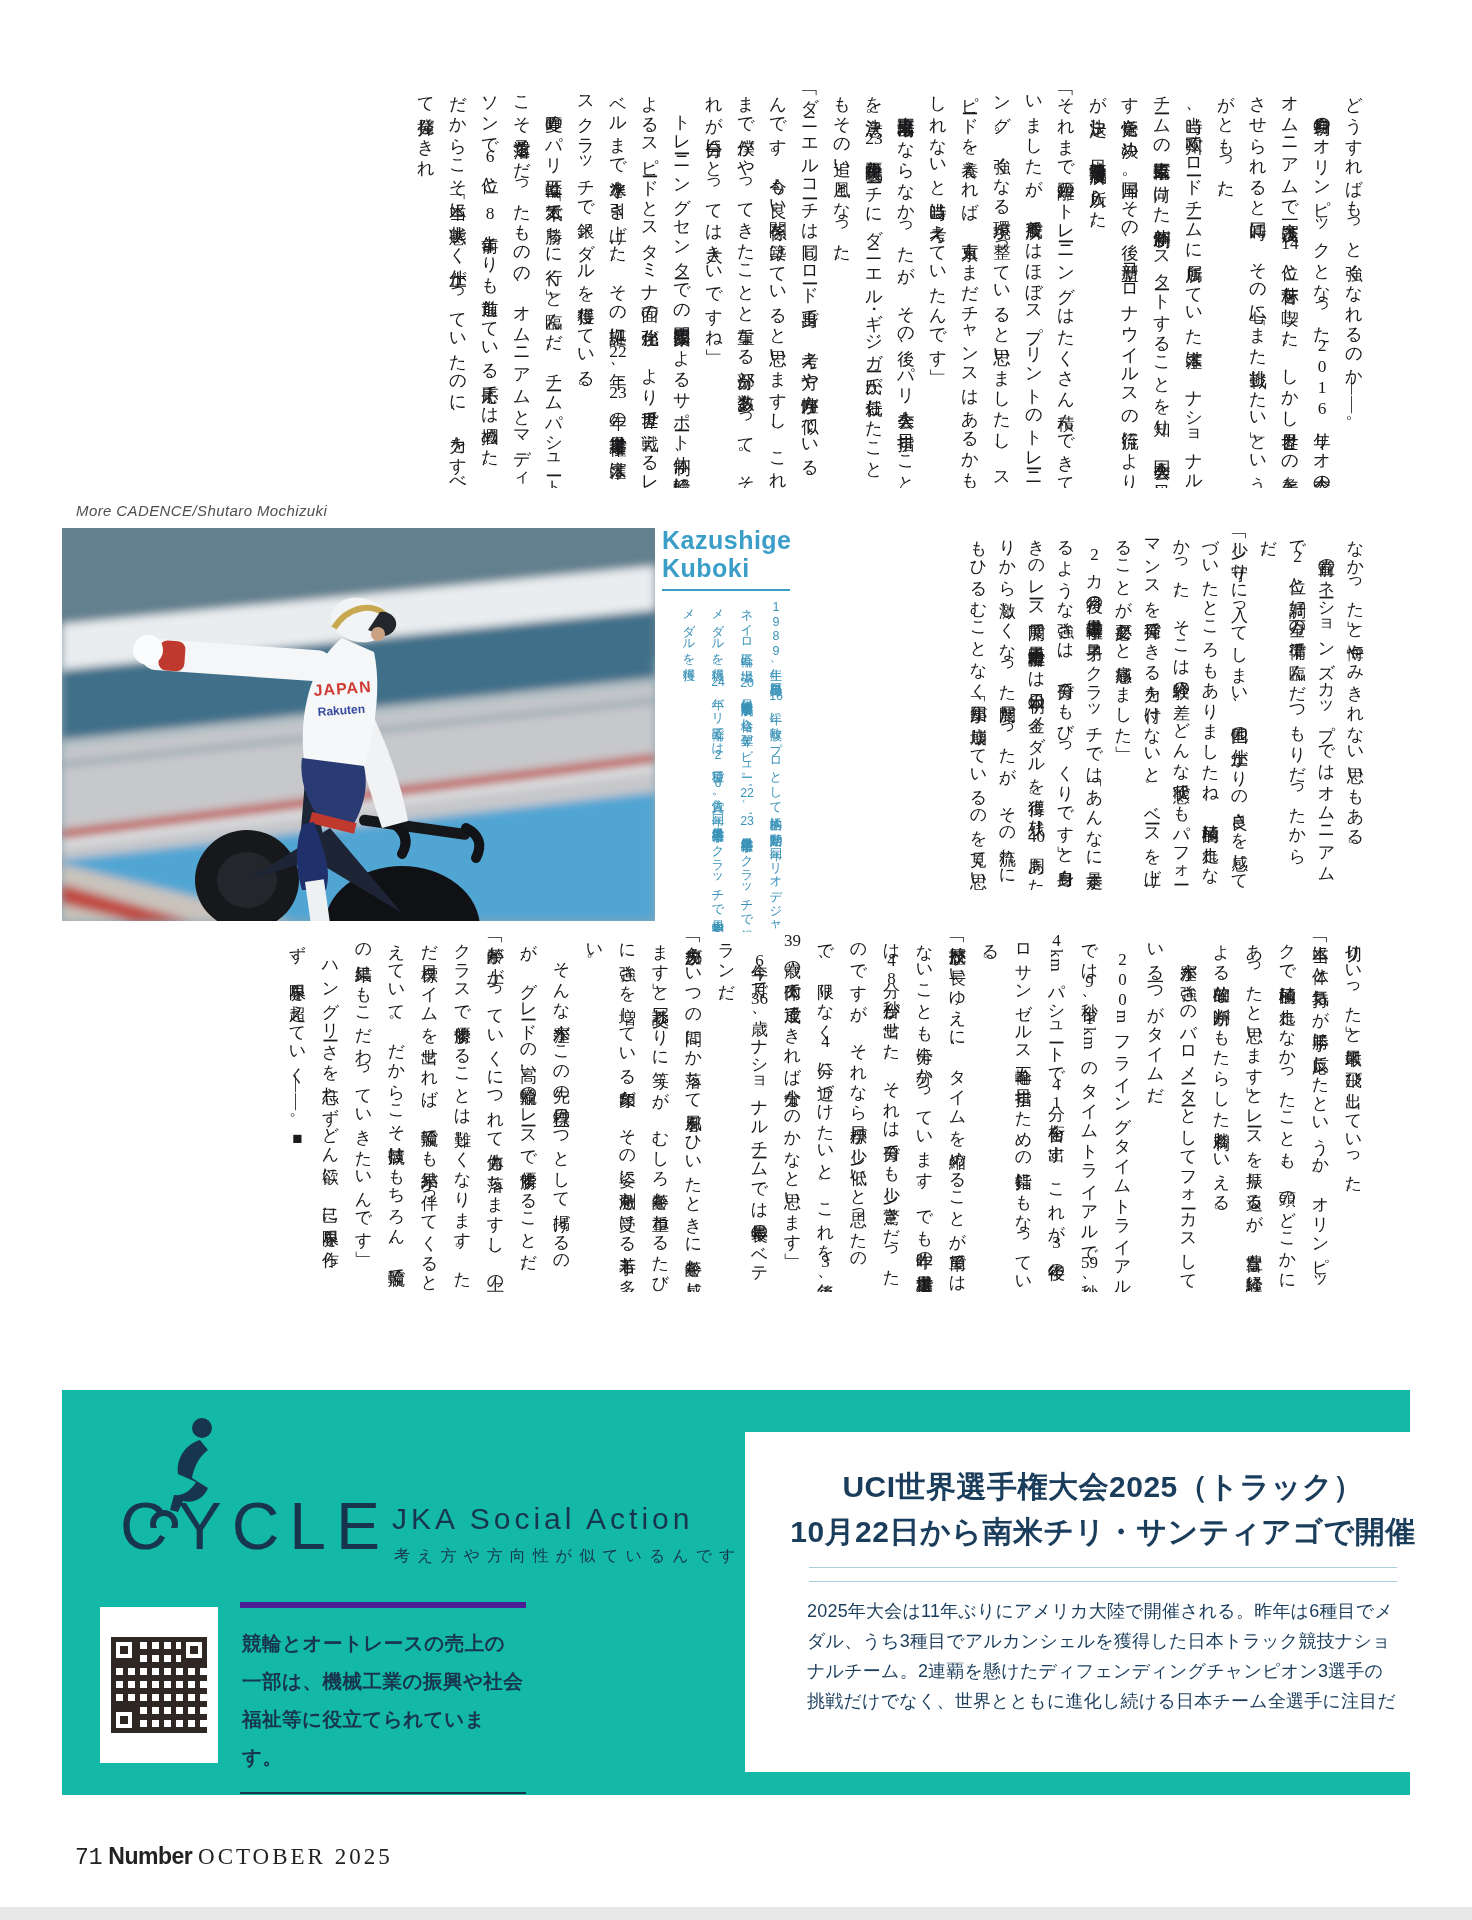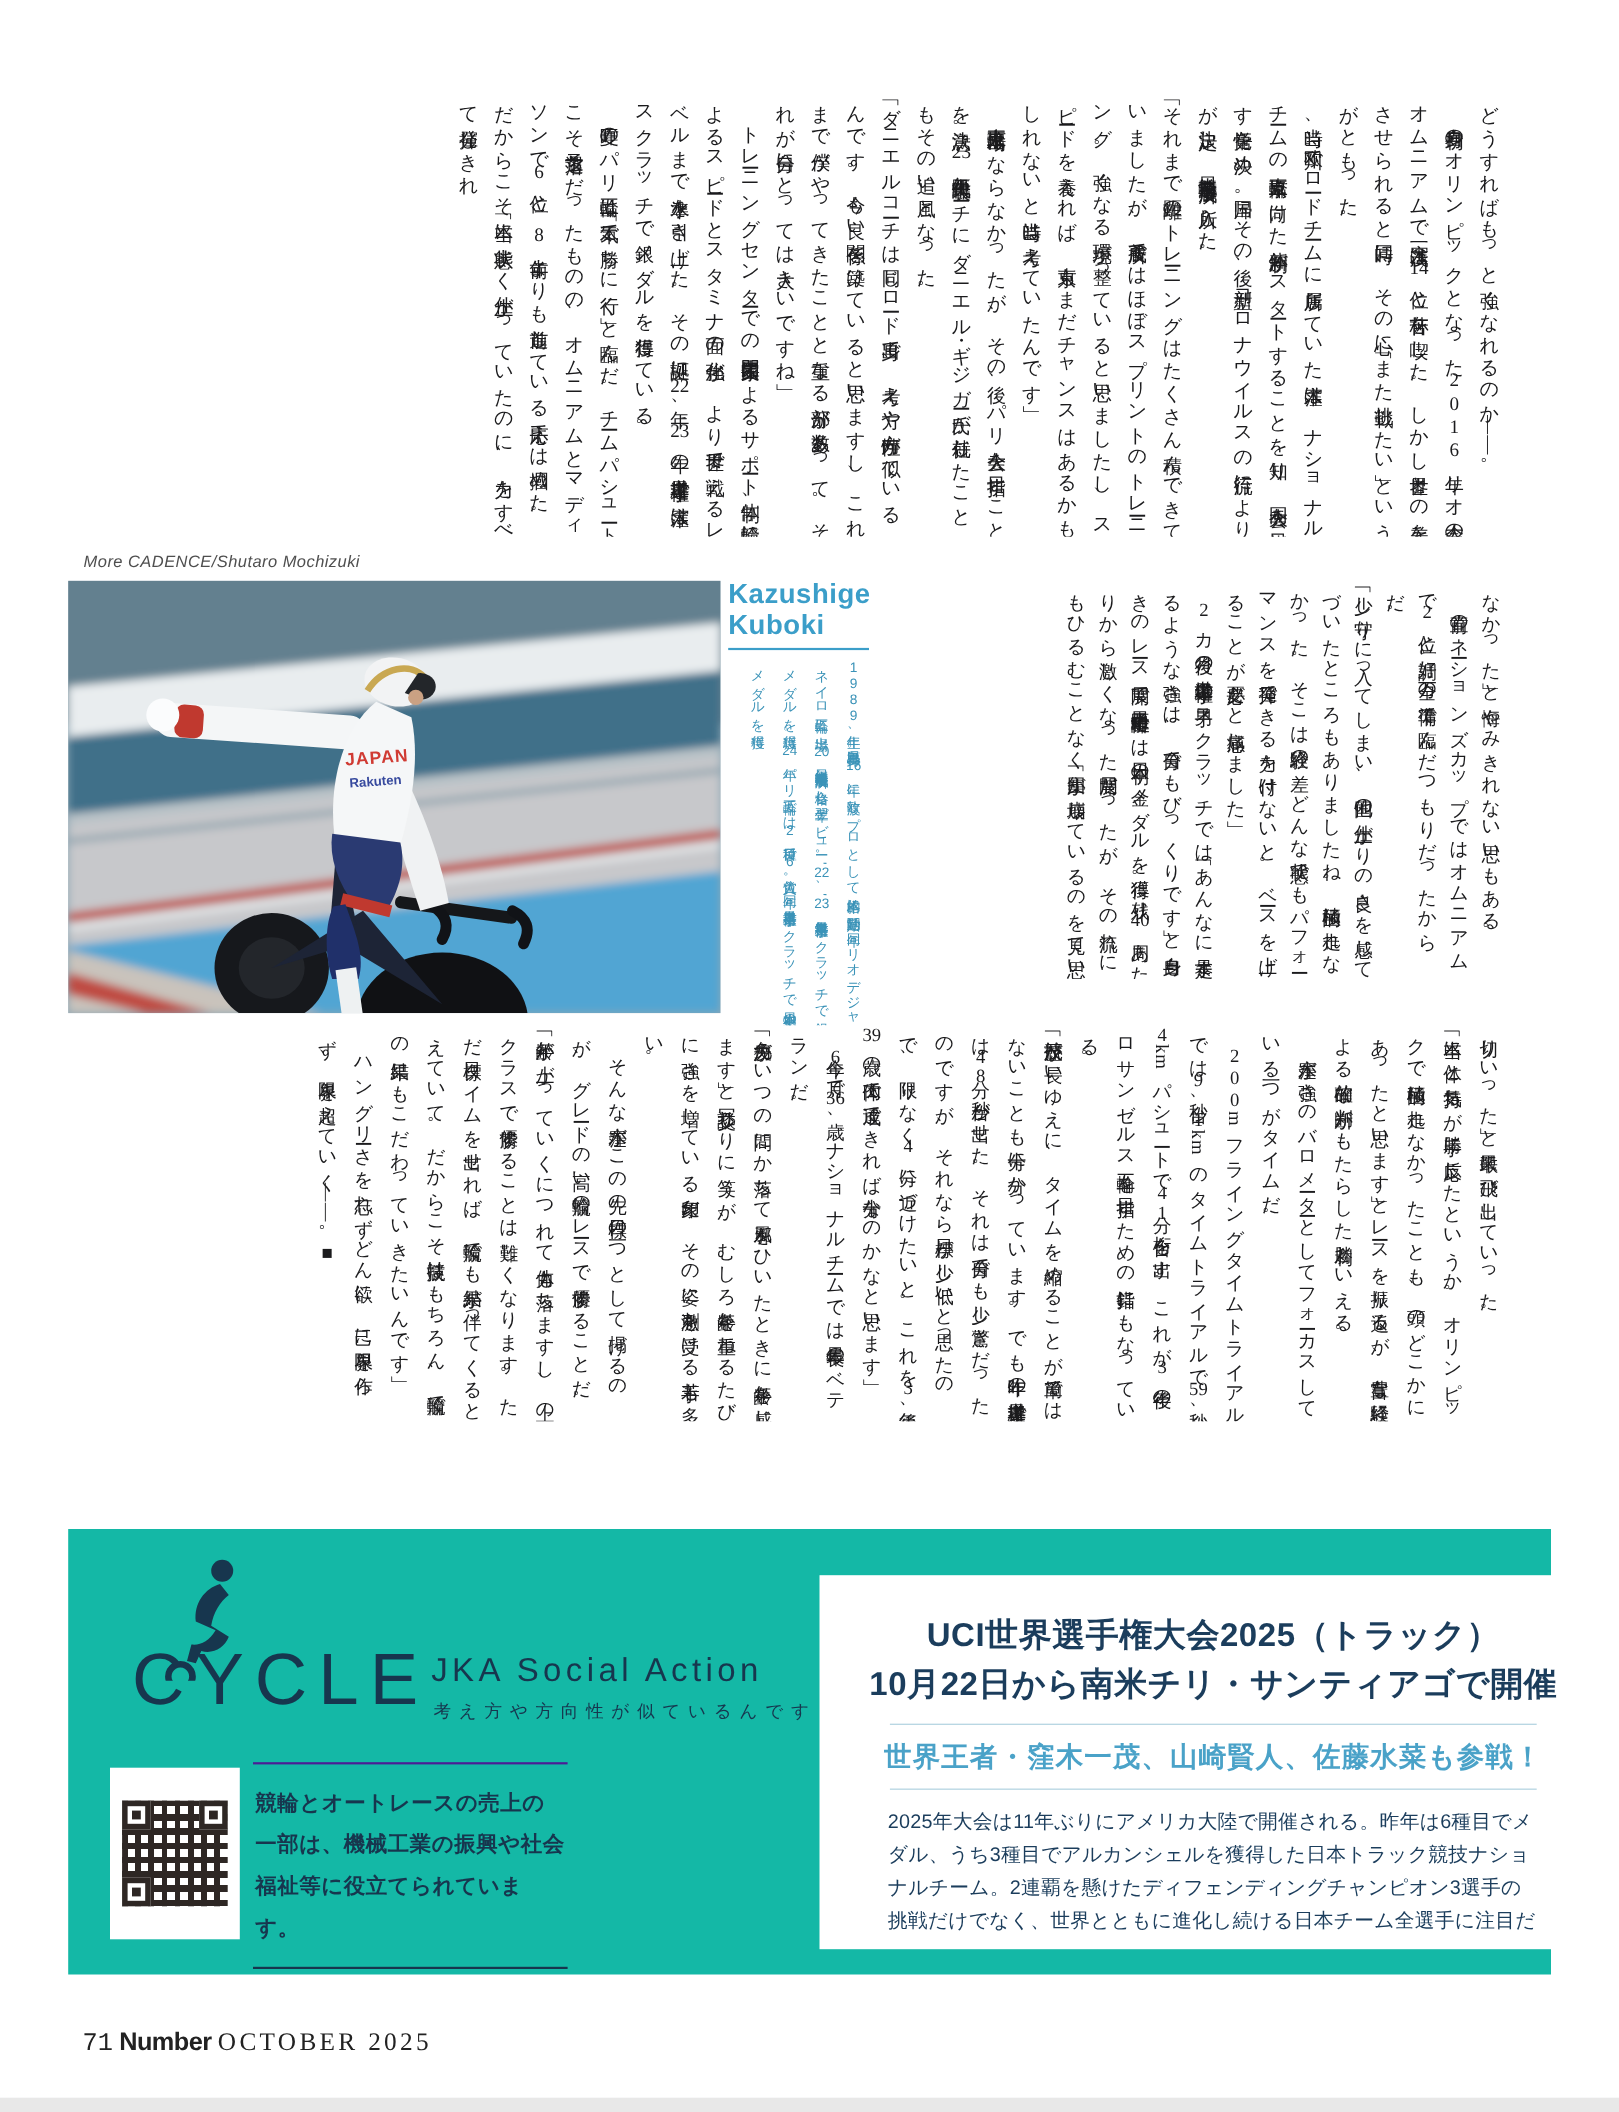--- a/index.html
+++ b/index.html
@@ -36,22 +36,22 @@
   #qr-panel{position:absolute;left:38px;top:217px;width:118px;height:156px;background:#ffffff;
             display:flex;align-items:center;justify-content:center;}
   #qr-code{width:96px;height:96px;position:relative;
      background:
        repeating-linear-gradient(0deg,#2e2724 0 6px,transparent 6px 13px),
        repeating-linear-gradient(90deg,#2e2724 0 5px,transparent 5px 12px);
      background-color:#fff;}
   .qr-finder{position:absolute;width:26px;height:26px;border:5px solid #2e2724;background:#fff;box-sizing:border-box;}
   .qr-finder::after{content:"";position:absolute;left:4px;top:4px;width:8px;height:8px;background:#2e2724;}
   #qr-f1{left:0;top:0;} #qr-f2{right:0;top:0;} #qr-f3{left:0;bottom:0;}
-  #ad-message{position:absolute;left:168px;top:212px;width:282px;
-              border-top:2px solid #4c1d95;border-bottom:2px solid #17364e;
+  #ad-message{position:absolute;left:178px;top:212px;width:282px;
+              border-top:6px solid #4c1d95;border-bottom:2px solid #17364e;
               padding:16px 2px;font-size:19.5px;font-weight:bold;line-height:38px;
               letter-spacing:.5px;color:#17364e;}
   #event-panel{position:absolute;left:683px;top:42px;width:716px;height:340px;background:#ffffff;
                text-align:center;overflow:hidden;}
   #event-title{margin:32px 20px 0;font-size:30px;font-weight:bold;line-height:45px;color:#1b3d5c;letter-spacing:.5px;}
   .event-divider{width:588px;margin:13px auto 12px;border:0;border-top:1px solid #a8cedd;}
   #event-subtitle{font-size:25px;font-weight:bold;color:#4aa2c8;letter-spacing:1px;}
   #event-body{width:592px;margin:14px auto 0;text-align:left;font-size:18px;line-height:30px;
               color:#1b3d5c;font-weight:500;letter-spacing:.2px;}
   
@@ -174,21 +174,20 @@
     </div>
   </div>
   <div id="ad-message">競輪とオートレースの売上の一部は、機械工業の振興や社会福祉等に役立てられています。</div>
 
   <div id="event-panel">
     <div id="event-title">
       <div>UCI世界選手権大会2025（トラック）</div>
       <div>10月22日から南米チリ・サンティアゴで開催</div>
     </div>
     <hr class="event-divider">
-    <div id="event-subtitle">世界王者・窪木一茂、山崎賢人、佐藤水菜も参戦！</div>
     <hr class="event-divider">
     <div id="event-body">2025年大会は11年ぶりにアメリカ大陸で開催される。昨年は6種目でメダル、うち3種目でアルカンシェルを獲得した日本トラック競技ナショナルチーム。2連覇を懸けたディフェンディングチャンピオン3選手の挑戦だけでなく、世界とともに進化し続ける日本チーム全選手に注目だ</div>
   </div>
 </div>
 
 <div class="abs" id="footer">
   <span class="pgnum">71</span>
   <span class="maglogo">Number</span>
   <span class="issue">OCTOBER 2025</span>
 </div>

